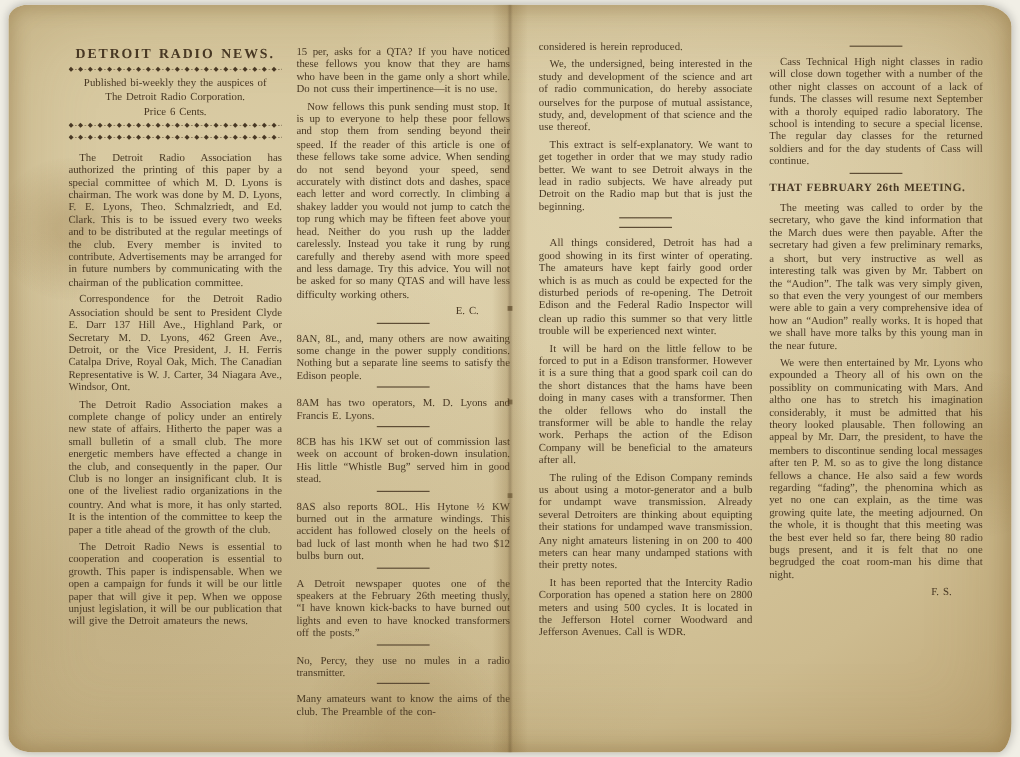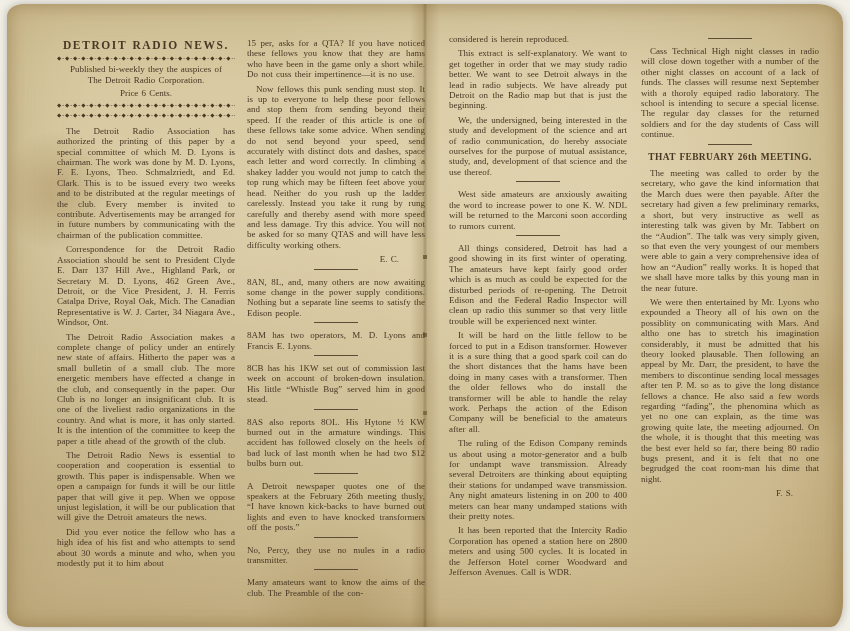--- a/index.html
+++ b/index.html
@@ -35,21 +35,21 @@
   .p{margin:0 0 4px 0;text-indent:9px;}
   .p.cont{text-indent:0;}
   .sig{text-align:right;padding-right:26px;margin:0 0 3px 0;}
   .divider{width:44px;border-top:1px solid #5d4c35;margin:4px auto 7px auto;}
   .masthead{text-align:center;margin-bottom:7px;}
   .mast-title{font-weight:bold;font-size:11.5px;letter-spacing:1.6px;line-height:14px;margin-bottom:1px;}
   .rule{font-size:5.5px;letter-spacing:1px;line-height:8px;white-space:nowrap;overflow:hidden;margin:2px 0;}
   .pub{font-size:9px;line-height:11.4px;}
   .price{font-size:9px;line-height:12px;}
   .volrow{display:flex;justify-content:space-between;font-size:9px;line-height:12px;padding:1px 3px;font-weight:bold;}
-  .heading{text-align:center;font-weight:bold;font-size:9.4px;letter-spacing:.4px;margin:2px 0 6px 0;}
+  .heading{font-weight:bold;font-size:9.4px;letter-spacing:.4px;margin:2px 0 6px 0;}
   .watermark{position:absolute;right:0px;bottom:4px;font-style:italic;font-weight:bold;
        font-size:41px;letter-spacing:1px;white-space:nowrap;color:rgba(84,90,58,.55);
        text-shadow:0 1px 0 rgba(255,255,255,.35), 0 -1px 1px rgba(40,45,20,.2);}
 </style>
 </head>
 <body>
 
 <div class="screen">
   <div class="paper">
     <div class="pages">
@@ -62,21 +62,20 @@
             <div class="pub">Published bi-weekly they the auspices of</div>
             <div class="pub">The Detroit Radio Corporation.</div>
             <div class="price">Price 6 Cents.</div>
             <div class="rule">◆-◆-◆-◆-◆-◆-◆-◆-◆-◆-◆-◆-◆-◆-◆-◆-◆-◆-◆-◆-◆-◆-◆-◆-◆-◆-◆-◆-◆-◆</div>
             <div class="rule">◆-◆-◆-◆-◆-◆-◆-◆-◆-◆-◆-◆-◆-◆-◆-◆-◆-◆-◆-◆-◆-◆-◆-◆-◆-◆-◆-◆-◆-◆</div>
           </div>
           <p class="p">The Detroit Radio Association has authorized the printing of this paper by a special committee of which M. D. Lyons is chairman. The work was done by M. D. Lyons, F. E. Lyons, Theo. Schmalzriedt, and Ed. Clark. This is to be issued every two weeks and to be distributed at the regular meetings of the club. Every member is invited to contribute. Advertisements may be arranged for in future numbers by communicating with the chairman of the publication committee.</p>
           <p class="p">Correspondence for the Detroit Radio Association should be sent to President Clyde E. Darr 137 Hill Ave., Highland Park, or Secretary M. D. Lyons, 462 Green Ave., Detroit, or the Vice President, J. H. Ferris Catalpa Drive, Royal Oak, Mich. The Canadian Representative is W. J. Carter, 34 Niagara Ave., Windsor, Ont.</p>
           <p class="p">The Detroit Radio Association makes a complete change of policy under an entirely new state of affairs. Hitherto the paper was a small bulletin of a small club. The more energetic members have effected a change in the club, and consequently in the paper. Our Club is no longer an insignificant club. It is one of the liveliest radio organizations in the country. And what is more, it has only started. It is the intention of the committee to keep the paper a title ahead of the growth of the club.</p>
           <p class="p">The Detroit Radio News is essential to cooperation and cooperation is essential to growth. This paper is indispensable. When we open a campaign for funds it will be our little paper that will give it pep. When we oppose unjust legislation, it will be our publication that will give the Detroit amateurs the news.</p>
-          <p class="p">Did you ever notice the fellow who has a high idea of his fist and who attempts to send about 30 words a minute and who, when you modestly put it to him about</p>
         </div>
 
         <div class="col">
           <p class="p cont">15 per, asks for a QTA? If you have noticed these fellows you know that they are hams who have been in the game only a short while. Do not cuss their impertinence—it is no use.</p>
           <p class="p">Now fellows this punk sending must stop. It is up to everyone to help these poor fellows and stop them from sending beyond their speed. If the reader of this article is one of these fellows take some advice. When sending do not send beyond your speed, send accurately with distinct dots and dashes, space each letter and word correctly. In climbing a shakey ladder you would not jump to catch the top rung which may be fifteen feet above your head. Neither do you rush up the ladder carelessly. Instead you take it rung by rung carefully and thereby asend with more speed and less damage. Try this advice. You will not be asked for so many QTAS and will have less difficulty working others.</p>
           <div class="sig">E. C.</div>
           <div class="divider"></div>
           <p class="p cont">8AN, 8L, and, many others are now awaiting some change in the power supply conditions. Nothing but a separate line seems to satisfy the Edison people.</p>
           <div class="divider"></div>
           <p class="p cont">8AM has two operators, M. D. Lyons and Francis E. Lyons.</p>
@@ -89,24 +88,23 @@
           <div class="divider"></div>
           <p class="p cont">No, Percy, they use no mules in a radio transmitter.</p>
           <div class="divider"></div>
           <p class="p cont">Many amateurs want to know the aims of the club. The Preamble of the con-</p>
         </div>
       </div>
 
       <div class="page right">
         <div class="col">
           <p class="p cont">considered is herein reproduced.</p>
+          <p class="p">We, the undersigned, being interested in the study and development of the science and art of radio communication, do hereby associate ourselves for the purpose of mutual assistance, study, and, development of that science and the use thereof.</p>
           <p class="p">This extract is self-explanatory. We want to get together in order that we may study radio better. We want to see Detroit always in the lead in radio subjects. We have already put Detroit on the Radio map but that is just the beginning.</p>
-          <p class="p">We, the undersigned, being interested in the study and development of the science and art of radio communication, do hereby associate ourselves for the purpose of mutual assistance, study, and, development of that science and the use thereof.</p>
           <div class="divider"></div>
-          <p class="p">West side amateurs are anxiously awaiting the word to increase power to one K. W. NDL will be returned to the Marconi soon according to rumors current.</p>
           <div class="divider"></div>
           <p class="p">All things considered, Detroit has had a good showing in its first winter of operating. The amateurs have kept fairly good order which is as much as could be expected for the disturbed periods of re-opening. The Detroit Edison and the Federal Radio Inspector will clean up radio this summer so that very little trouble will be experienced next winter.</p>
           <p class="p">It will be hard on the little fellow to be forced to put in a Edison transformer. However it is a sure thing that a good spark coil can do the short distances that the hams have been doing in many cases with a transformer. Then the older fellows who do install the transformer will be able to handle the relay work. Perhaps the action of the Edison Company will be beneficial to the amateurs after all.</p>
           <p class="p">The ruling of the Edison Company reminds us about using a motor-generator and a bulb for undampt wave transmission. Already several Detroiters are thinking about equipting their stations for undamped wave transmission. Any night amateurs listening in on 200 to 400 meters can hear many undamped stations with their pretty notes.</p>
           <p class="p">It has been reported that the Intercity Radio Corporation has opened a station here on 2800 meters and using 500 cycles. It is located in the Jefferson Hotel corner Woodward and Jefferson Avenues. Call is WDR.</p>
         </div>
 
         <div class="col">
           <div class="divider"></div>
           <p class="p">Cass Technical High night classes in radio will close down together with a number of the other night classes on account of a lack of funds. The classes will resume next September with a thoroly equiped radio laboratory. The school is intending to secure a special license. The regular day classes for the returned soldiers and for the day students of Cass will continue.</p>

